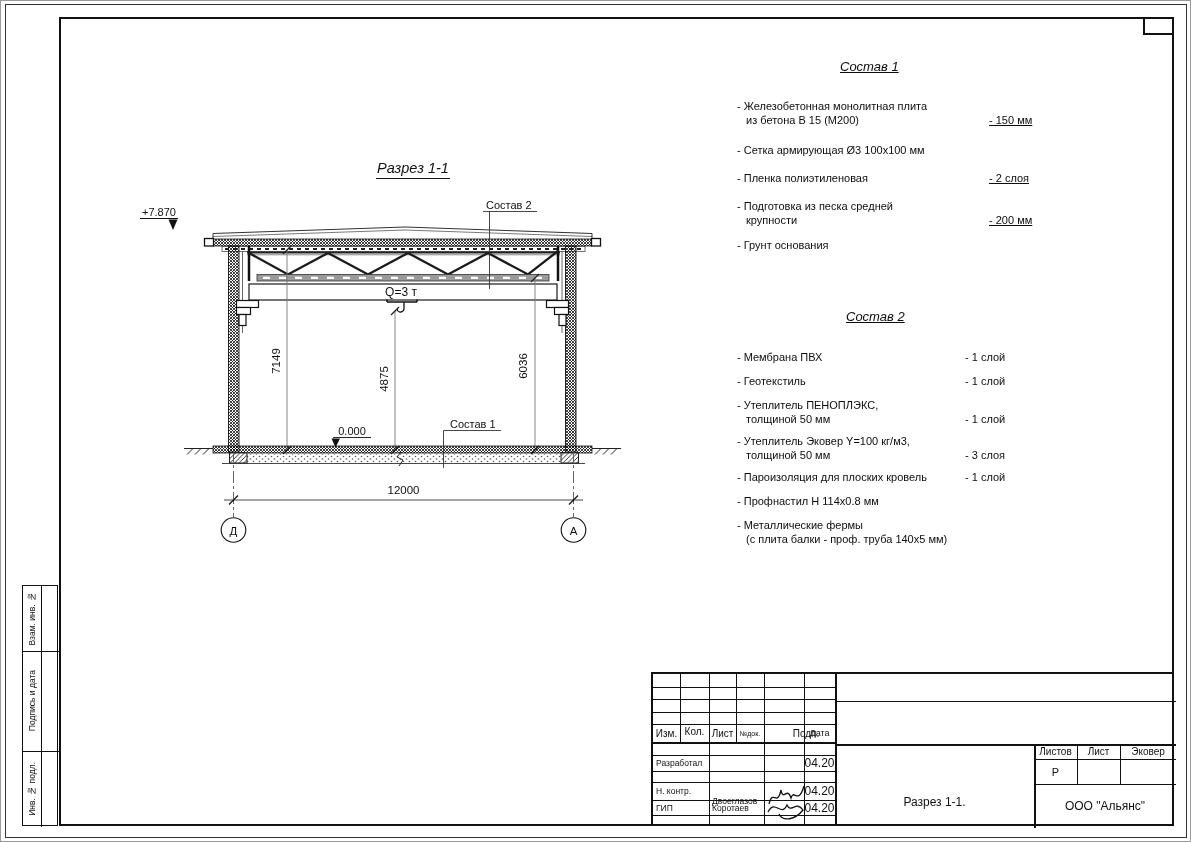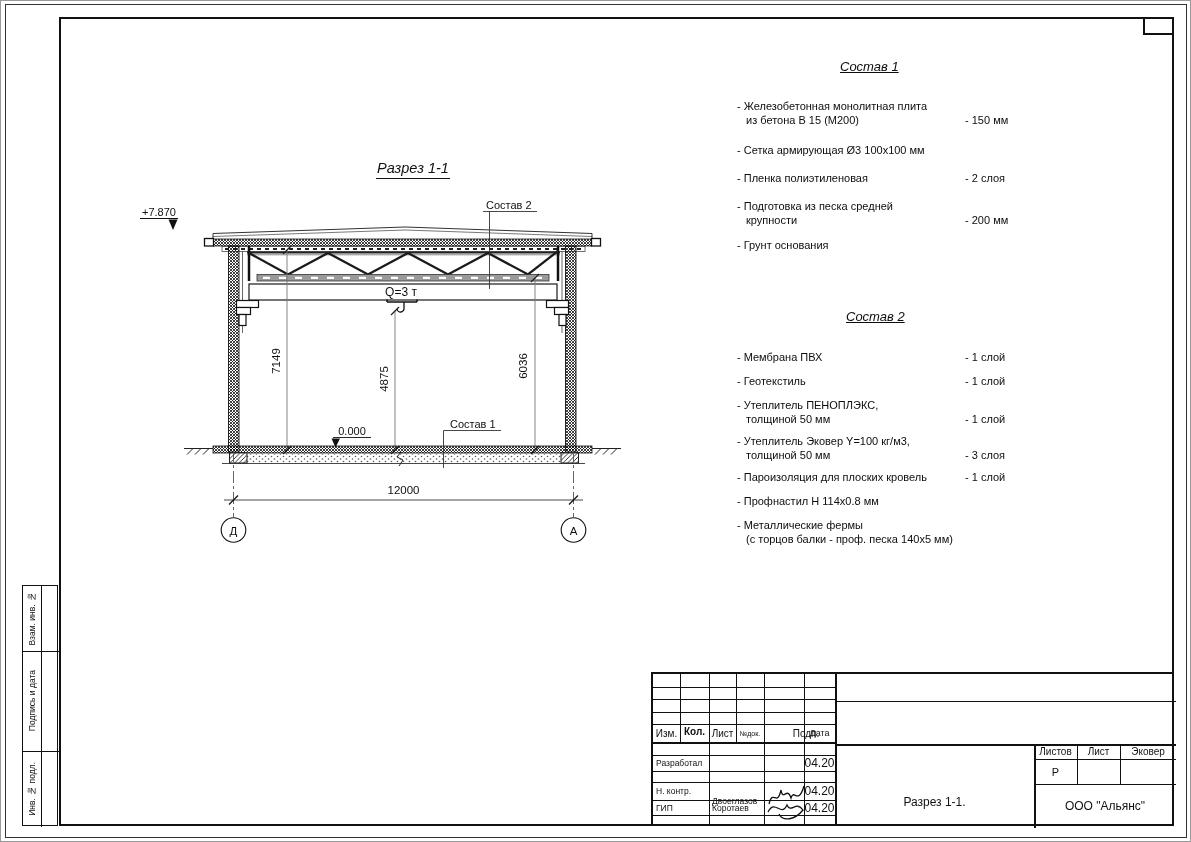--- a/index.html
+++ b/index.html
@@ -10,21 +10,21 @@
   .inner-frame{position:absolute;left:59px;top:17px;width:1115px;height:809px;border:2px solid #111;box-sizing:border-box;}
   .topright-box{position:absolute;left:1143px;top:17px;width:31px;height:18px;border:2px solid #111;box-sizing:border-box;}
 
   
   .clist{position:absolute;width:312px;font-size:11px;line-height:13.5px;color:#0d0d0d;}
   .clist .heading{position:absolute;font-style:italic;font-size:13px;text-decoration:underline;white-space:nowrap;}
   .item{position:absolute;left:0;right:0;}
   .item .ln{white-space:nowrap;}
   .item .cont{padding-left:9px;}
   .item .val{position:absolute;bottom:0;white-space:nowrap;}
-  .v1 .val{left:228px;} .v2 .val{left:228px;}
+  .v1 .val{left:252px;text-decoration:underline;} .v2 .val{left:228px;}
 
   
   .tblock{position:absolute;left:651px;top:672px;width:523px;height:154px;border:2px solid #111;box-sizing:border-box;background:#fff;}
   .hl{position:absolute;height:1px;background:#111;}
   .vl{position:absolute;width:1px;background:#111;}
   .tb-cell{position:absolute;display:flex;align-items:center;justify-content:center;white-space:nowrap;}
   .tb-left{justify-content:flex-start;padding-left:3px;}
   .f10{font-size:10px;} .f9{font-size:9px;} .f85{font-size:8.5px;} .f8{font-size:12px;} .f7{font-size:7px;}
   .f11{font-size:11px;} .f12{font-size:12px;}
 
@@ -238,21 +238,21 @@
     </div>
     <div class="item" style="top:166px;">
       <div class="ln">- Пароизоляция для плоских кровель</div>
       <div class="val">- 1 слой</div>
     </div>
     <div class="item" style="top:190px;">
       <div class="ln">- Профнастил Н 114х0.8 мм</div>
     </div>
     <div class="item" style="top:214px;">
       <div class="ln">- Металлические фермы</div>
-      <div class="ln cont">(с торцов балки - проф. песка 140х5 мм)</div>
+      <div class="ln cont">(с плита балки - проф. труба 140х5 мм)</div>
     </div>
   </div>
 
   <div class="mstrip">
     <div class="vl" style="left:18px;top:0;height:241px;"></div>
     <div class="hl" style="left:0;top:65px;width:36px;"></div>
     <div class="hl" style="left:0;top:165px;width:36px;"></div>
     <div class="vcell" style="top:0;height:65px;">
       <span>Взам. инв. №</span>
     </div>
@@ -285,21 +285,21 @@
 
     <div class="hl" style="left:182px;top:27px;width:341px;"></div>
     <div class="hl" style="left:182px;top:70px;width:341px;height:1.5px;"></div>
     <div class="vl" style="left:381px;top:70px;height:84px;width:1.5px;"></div>
     <div class="hl" style="left:381px;top:85px;width:142px;"></div>
     <div class="hl" style="left:381px;top:110px;width:142px;"></div>
     <div class="vl" style="left:424px;top:70px;height:40px;"></div>
     <div class="vl" style="left:467px;top:70px;height:40px;"></div>
 
     <div class="tb-cell f10" style="left:0;top:50px;width:27px;height:18px;">Изм.</div>
-    <div class="tb-cell f10" style="left:27px;top:50px;width:29px;height:14px;font-weight:bold;">Кол.</div>
+    <div class="tb-cell f10" style="left:27px;top:50px;width:29px;height:14px;">Кол.</div>
     <div class="tb-cell f10" style="left:56px;top:50px;width:27px;height:18px;">Лист</div>
     <div class="tb-cell f7" style="left:83px;top:50px;width:28px;height:18px;">№док.</div>
     <div class="tb-cell f10" style="left:111px;top:50px;width:40px;height:18px;padding-left:22px;">Подп.</div>
     <div class="tb-cell f9" style="left:151px;top:50px;width:31px;height:18px;">Дата</div>
 
     <div class="tb-cell tb-left f85" style="left:0;top:81px;width:56px;height:16px;">Разработал</div>
     <div class="tb-cell f8" style="left:151px;top:81px;width:31px;height:16px;">04.20</div>
 
     <div class="tb-cell tb-left f85" style="left:0;top:108px;width:56px;height:18px;">Н. контр.</div>
     <div class="tb-cell tb-left f85" style="left:56px;top:108px;width:55px;height:18px;margin-top:10px;">Двоеглазов</div>

